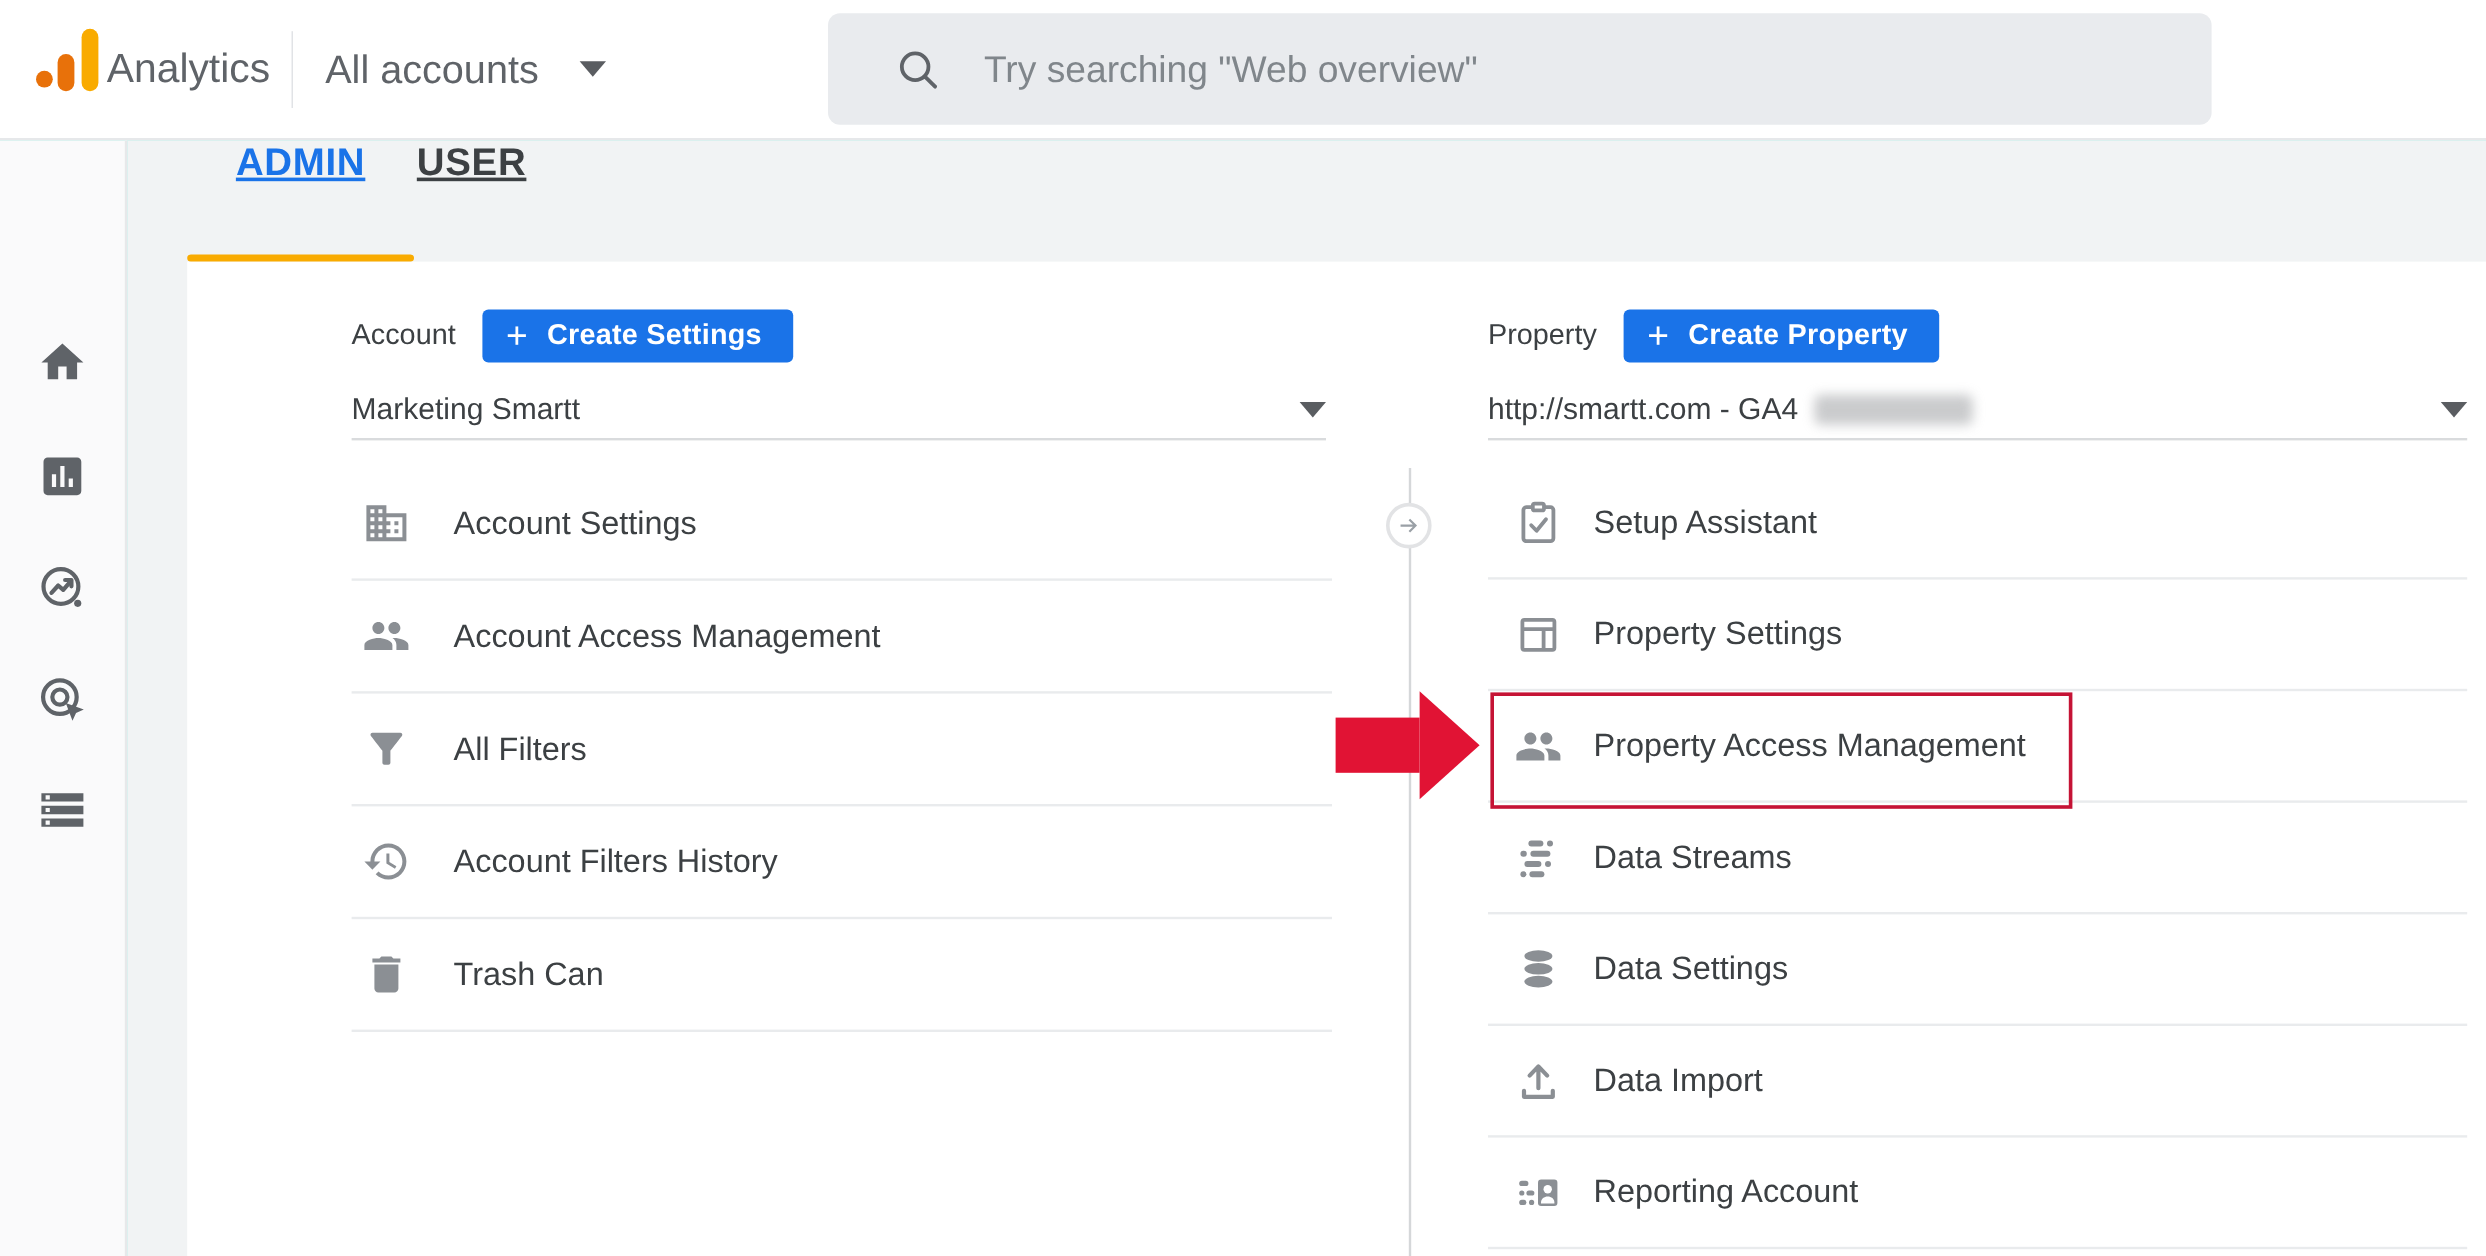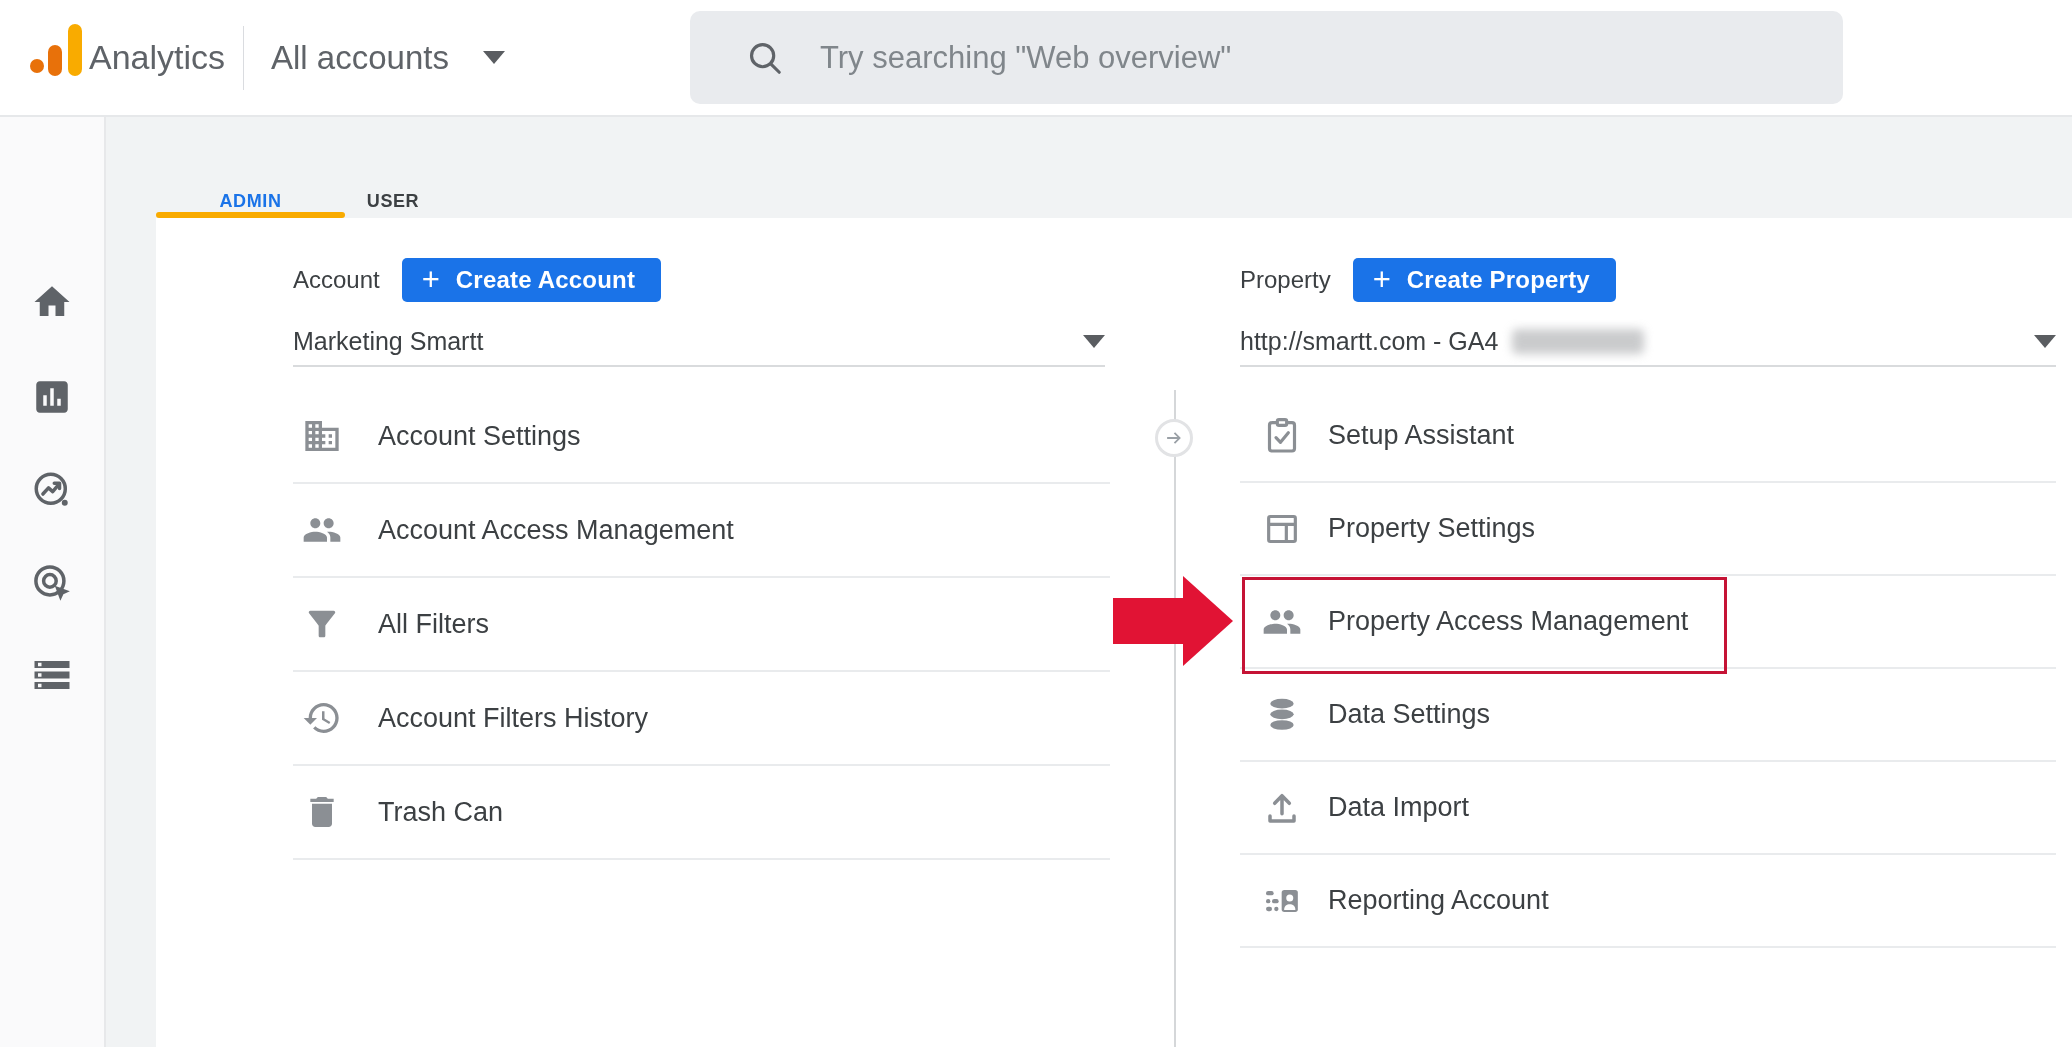--- a/index.html
+++ b/index.html
@@ -24,21 +24,21 @@
   .searchbar input{flex:1;margin-left:34px;margin-right:30px;border:none;outline:none;background:transparent;font-size:31px;color:#5f6368;font-family:inherit;}
   .searchbar input::placeholder{color:#80868b;opacity:1;}
   
   .rail{position:absolute;left:0;top:117px;width:104px;height:930px;background:#fafafb;border-right:2px solid #e7e8ea;z-index:4;}
   .rail-item{position:absolute;left:31px;width:42px;height:42px;color:#5f6368;cursor:pointer;}
   .rail-item svg{width:42px;height:42px;display:block;}
   
   .main-bg{position:absolute;left:106px;top:117px;width:1966px;height:930px;background:#f1f3f4;}
   .panel{position:absolute;left:156px;top:218px;width:1916px;height:829px;background:#fff;}
   
-  .tab{position:absolute;top:117px;height:95px;display:flex;align-items:flex-end;justify-content:center;font-size:18px;font-weight:600;letter-spacing:.6px;cursor:pointer;}
+  .tab{position:absolute;top:117px;height:95px;display:flex;align-items:flex-start;justify-content:center;font-size:32px;font-weight:600;letter-spacing:.6px;cursor:pointer;text-decoration:underline;}
   .tab.admin{left:156px;width:189px;color:#1a73e8;}
   .tab.user{left:345px;width:96px;color:#3c4043;}
   .tab-underline{position:absolute;left:156px;top:212px;width:189px;height:6px;border-radius:3px;background:#f9ab00;}
   
   .col-head{position:absolute;top:258px;height:44px;display:flex;align-items:center;z-index:2;}
   .col-head.account{left:293px;}
   .col-head.property{left:1240px;}
   .col-head .head-label{font-size:24px;color:#3c4043;margin-right:22px;}
   .create-btn{height:44px;display:flex;align-items:center;background:#1a73e8;border:none;border-radius:5px;color:#fff;padding:0 26px 0 20px;cursor:pointer;font-family:inherit;}
   .create-btn .plus{font-size:31px;font-weight:400;margin-right:16px;line-height:1;transform:translateY(-1px);}
@@ -139,21 +139,21 @@
     </div>
   <div class="tab user">
       <span>USER</span>
     </div>
   <div class="tab-underline"></div>
 
   <div class="col-head account">
     <span class="head-label">Account</span>
     <button class="create-btn">
       <span class="plus">+</span>
-      <span class="btn-label">Create Account</span>
+      <span class="btn-label">Create Settings</span>
     </button>
   </div>
 
   <div class="col-head property">
     <span class="head-label">Property</span>
     <button class="create-btn">
       <span class="plus">+</span>
       <span class="btn-label">Create Property</span>
     </button>
   </div>
@@ -233,20 +233,35 @@
         </span>
         <span class="ml">Property Settings</span>
       </div>
       <div class="menu-row">
         <span class="mi">
           <svg viewBox="0 0 24 24" fill="currentColor">
             <path d="M16 11c1.66 0 2.99-1.34 2.99-3S17.66 5 16 5c-1.66 0-3 1.34-3 3s1.34 3 3 3zm-8 0c1.66 0 2.99-1.34 2.99-3S9.66 5 8 5C6.34 5 5 6.34 5 8s1.34 3 3 3zm0 2c-2.33 0-7 1.17-7 3.5V19h14v-2.5c0-2.33-4.67-3.5-7-3.5zm8 0c-.29 0-.62.02-.97.05 1.16.84 1.97 1.97 1.97 3.45V19h6v-2.5c0-2.33-4.67-3.5-7-3.5z"></path>
           </svg>
         </span>
         <span class="ml">Property Access Management</span>
+      </div>
+      <div class="menu-row">
+        <span class="mi">
+          <svg viewBox="0 0 24 24" fill="currentColor">
+            <rect x="7" y="3.3" width="7.5" height="3" rx="1.5"></rect>
+            <circle cx="17.8" cy="4.8" r="1.5"></circle>
+            <rect x="3" y="8.4" width="3.2" height="3" rx="1.5"></rect>
+            <rect x="8" y="8.4" width="10" height="3" rx="1.5"></rect>
+            <rect x="5" y="13.5" width="8.5" height="3" rx="1.5"></rect>
+            <circle cx="16.8" cy="15" r="1.5"></circle>
+            <circle cx="4.5" cy="20.1" r="1.5"></circle>
+            <rect x="7.5" y="18.6" width="7.5" height="3" rx="1.5"></rect>
+          </svg>
+        </span>
+        <span class="ml">Data Streams</span>
       </div>
       <div class="menu-row">
         <span class="mi">
           <svg viewBox="0 0 24 24" fill="currentColor">
             <ellipse cx="12" cy="5.2" rx="7" ry="2.9"></ellipse>
             <ellipse cx="12" cy="11.6" rx="7" ry="2.9"></ellipse>
             <ellipse cx="12" cy="18" rx="7" ry="2.9"></ellipse>
           </svg>
         </span>
         <span class="ml">Data Settings</span>

